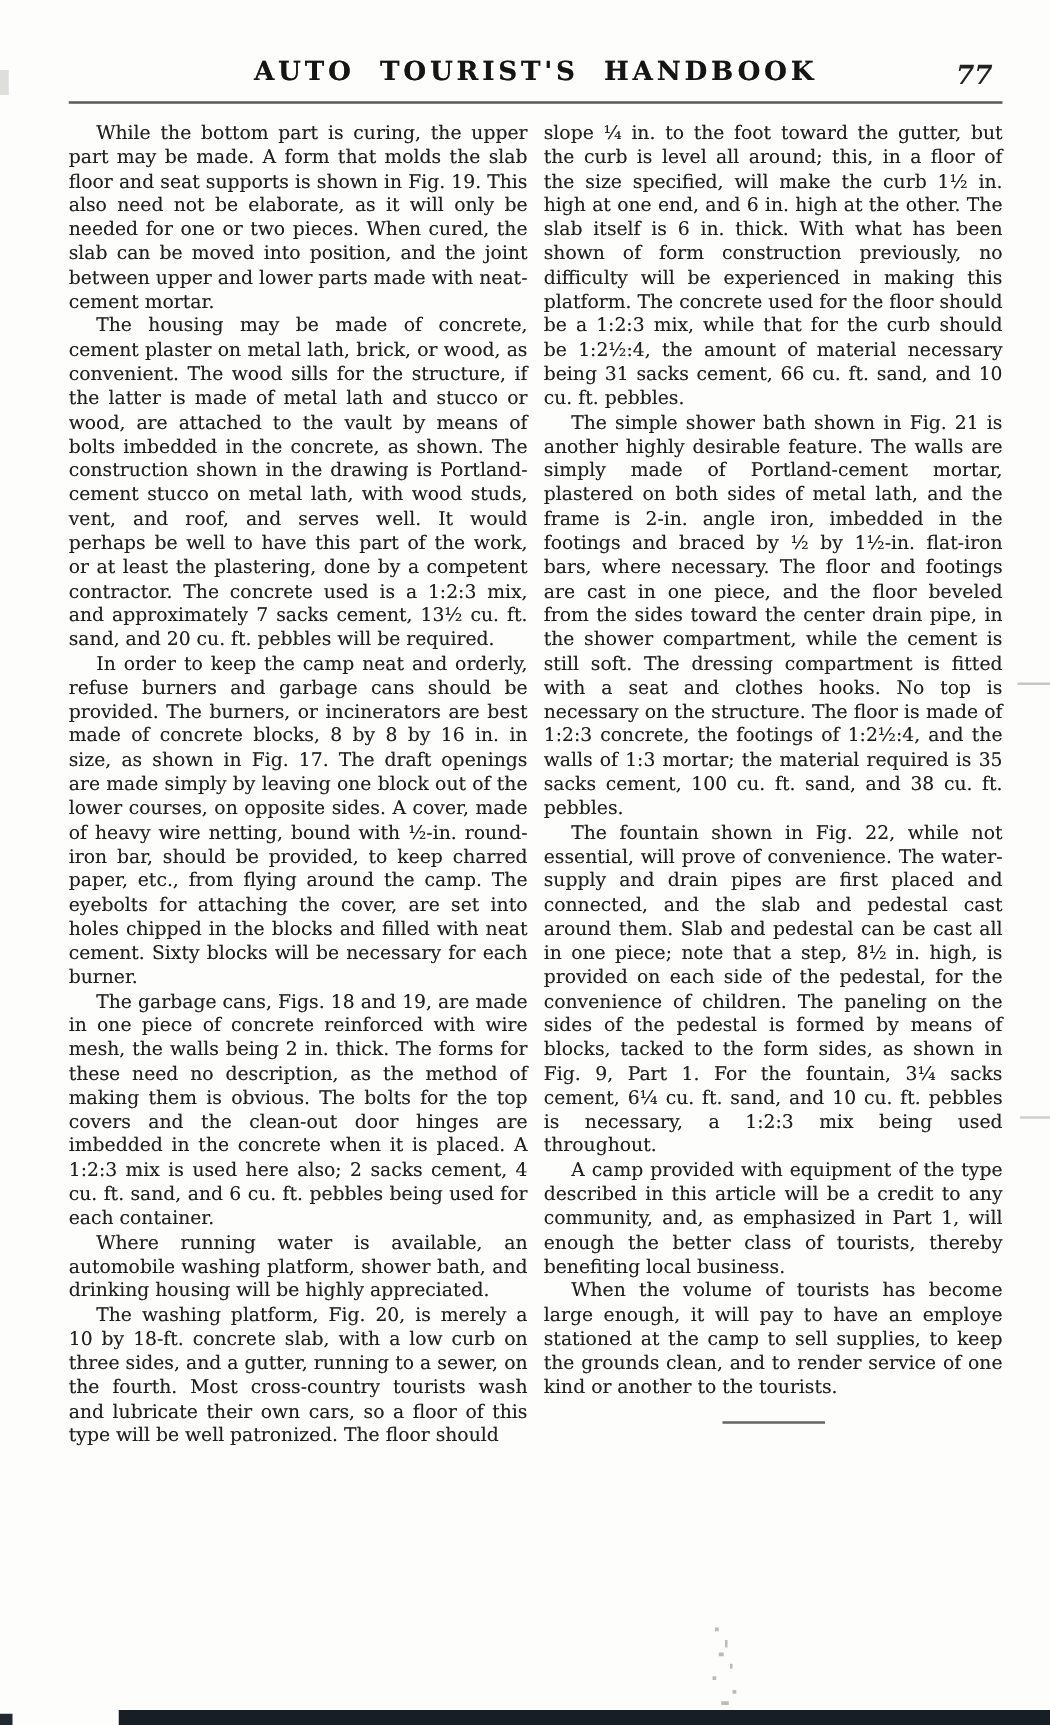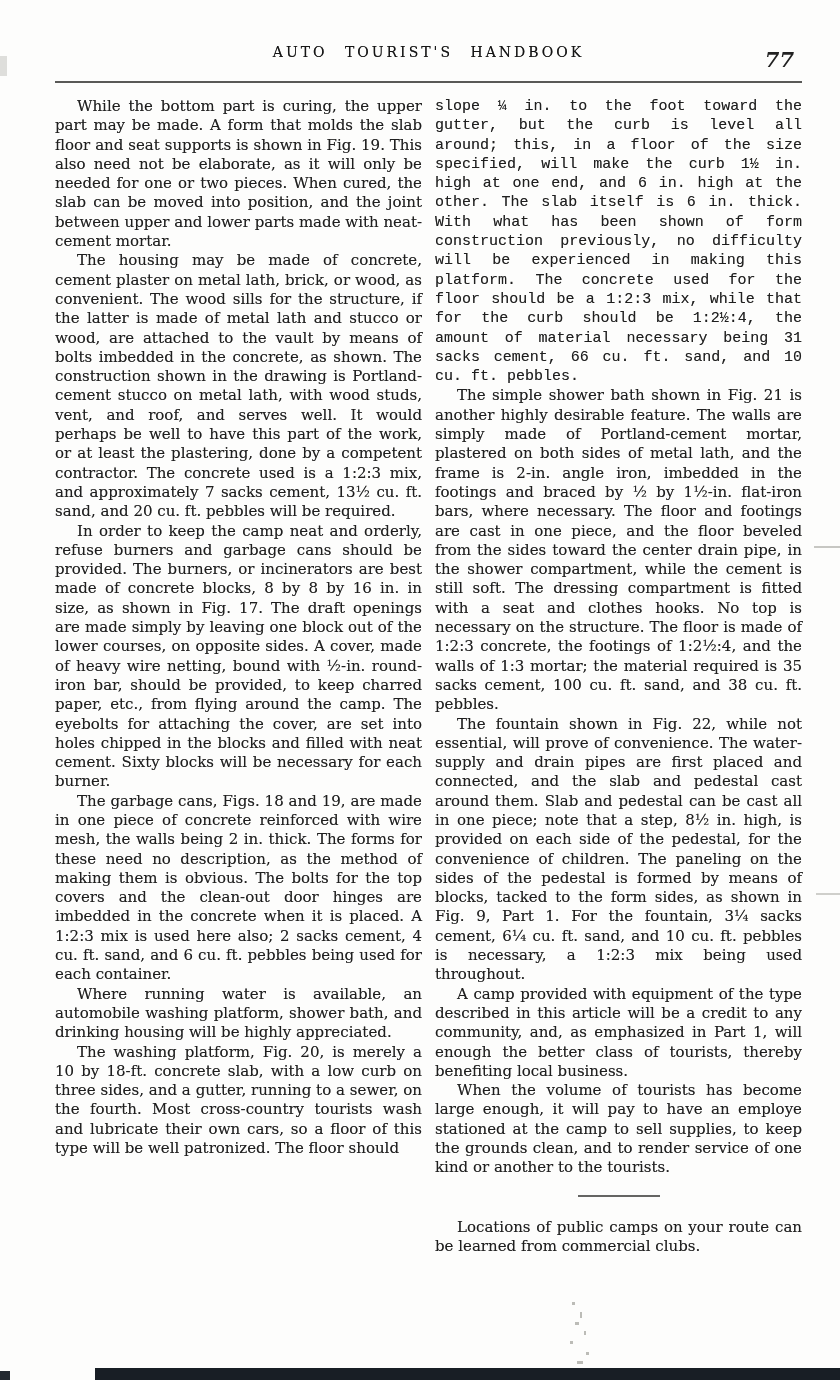--- a/index.html
+++ b/index.html
@@ -22,22 +22,22 @@
     top: 44px;
     width: 747px;
   }
   .header-row {
     position: relative;
     height: 30px;
   }
   .page-title {
     margin: 0;
     text-align: center;
-    font-size: 14px;
-    font-weight: 400;
+    font-size: 21px;
+    font-weight: 700;
     letter-spacing: 3px;
     word-spacing: 10px;
     color: #151515;
     text-shadow: 0 0 0.5px rgba(0,0,0,0.55);
   }
   .page-num {
     position: absolute;
     right: 8px;
     top: 3px;
     font-size: 21px;
@@ -62,21 +62,20 @@
     line-height: 19.3px;
     text-align: justify;
     text-shadow: 0 0 0.4px rgba(20,20,20,0.45);
   }
   .para {
     margin: 0;
     text-indent: 22px;
   }
   .para.no-indent {
     text-indent: 0;
-    font-family: Liberation Mono, monospace;
   }
   .section-divider {
     width: 82px;
     height: 2px;
     background: #4a4a48;
     margin: 17px auto 21px auto;
     opacity: 0.85;
   }
   
   .artifact {
@@ -124,21 +123,20 @@
           <p class="para">Where running water is available, an automobile washing platform, shower bath, and drinking housing will be highly appreciated.</p>
           <p class="para">The washing platform, Fig. 20, is merely a 10 by 18-ft. concrete slab, with a low curb on three sides, and a gutter, running to a sewer, on the fourth.  Most cross-country tourists wash and lubricate their own cars, so a floor of this type will be well patronized.  The floor should</p>
         </div>
       <div class="col" id="col-right">
           <p class="para no-indent">slope ¼ in. to the foot toward the gutter, but the curb is level all around; this, in a floor of the size specified, will make the curb 1½ in. high at one end, and 6 in. high at the other.  The slab itself is 6 in. thick.  With what has been shown of form construction previously, no difficulty will be experienced in making this platform.  The concrete used for the floor should be a 1:2:3 mix, while that for the curb should be 1:2½:4, the amount of material necessary being 31 sacks cement, 66 cu. ft. sand, and 10 cu. ft. pebbles.</p>
           <p class="para">The simple shower bath shown in Fig. 21 is another highly desirable feature. The walls are simply made of Portland-cement mortar, plastered on both sides of metal lath, and the frame is 2-in. angle iron, imbedded in the footings and braced by ½ by 1½-in. flat-iron bars, where necessary.  The floor and footings are cast in one piece, and the floor beveled from the sides toward the center drain pipe, in the shower compartment, while the cement is still soft.  The dressing compartment is fitted with a seat and clothes hooks.  No top is necessary on the structure.  The floor is made of 1:2:3 concrete, the footings of 1:2½:4, and the walls of 1:3 mortar; the material required is 35 sacks cement, 100 cu. ft. sand, and 38 cu. ft. pebbles.</p>
           <p class="para">The fountain shown in Fig. 22, while not essential, will prove of convenience. The water-supply and drain pipes are first placed and connected, and the slab and pedestal cast around them.  Slab and pedestal can be cast all in one piece; note that a step, 8½ in. high, is provided on each side of the pedestal, for the convenience of children.  The paneling on the sides of the pedestal is formed by means of blocks, tacked to the form sides, as shown in Fig. 9, Part 1.  For the fountain, 3¼ sacks cement, 6¼ cu. ft. sand, and 10 cu. ft. pebbles is necessary, a 1:2:3 mix being used throughout.</p>
           <p class="para">A camp provided with equipment of the type described in this article will be a credit to any community, and, as emphasized in Part 1, will enough the better class of tourists, thereby benefiting local business.</p>
           <p class="para">When the volume of tourists has become large enough, it will pay to have an employe stationed at the camp to sell supplies, to keep the grounds clean, and to render service of one kind or another to the tourists.</p>
           <div class="section-divider"></div>
-          <p class="para">Locations of public camps on your route can be learned from commercial clubs.</p>
         </div>
     </div>
   </div>
 
   <div class="artifact edge-nub-left-top"></div>
   <div class="artifact edge-line-right-1"></div>
   <div class="artifact edge-line-right-2"></div>
   <div class="artifact speck s1"></div>
   <div class="artifact speck s2"></div>
   <div class="artifact speck s3"></div>

